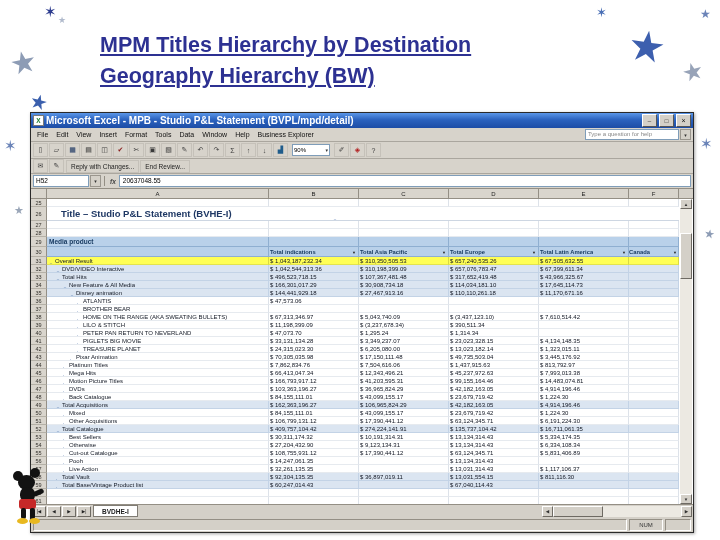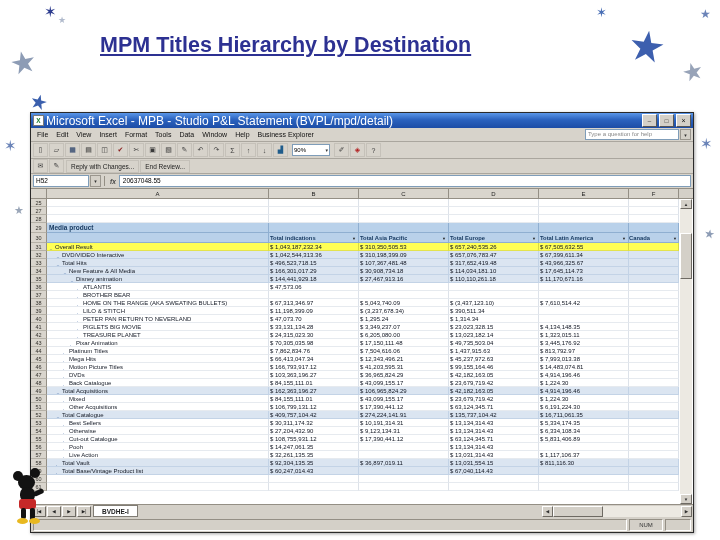--- a/index.html
+++ b/index.html
@@ -19,21 +19,21 @@
   
   .xl{position:absolute;left:30px;top:112px;width:662px;height:419px;z-index:2;
       background:#d4d0c8;border:1px solid #2a2a2a;display:flex;flex-direction:column;
       box-shadow:1px 1px 3px rgba(0,0,0,.35);}
 
   .tbar{height:15px;flex:none;display:flex;align-items:center;gap:2px;padding:0 2px;
         background:linear-gradient(180deg,#5a96e8,#2b62be 45%,#1c4da6);}
   .appicon{width:9px;height:9px;background:#fff;border:1px solid #7a7a7a;flex:none;
            display:flex;align-items:center;justify-content:center;}
   .appicon::before{content:"X";font-size:6.5px;font-weight:bold;color:#1b7a2f;}
-  .wtitle{flex:1;font-size:12px;font-weight:normal;color:#fff;overflow:hidden;white-space:nowrap;}
+  .wtitle{flex:1;font-size:10px;font-weight:bold;color:#fff;overflow:hidden;white-space:nowrap;}
   .wbtn{width:13px;height:11px;flex:none;background:#d4d0c8;border:1px solid;
         border-color:#fff #555 #555 #fff;display:flex;align-items:center;justify-content:center;}
   .wbtn::before{font-size:6px;color:#111;}
   .wbtn.min::before{content:"_";margin-top:-4px;}
   .wbtn.max::before{content:"□";}
   .wbtn.cls::before{content:"×";font-size:7px;}
 
   .mbar{height:13px;flex:none;display:flex;align-items:center;background:#d7d3cb;
         border-bottom:1px solid #aaa69e;padding:0 2px;font-size:7px;}
   #menus{display:flex;}
@@ -167,20 +167,21 @@
   <span class="star" style="left:14px;top:205px;font-size:11px;color:#9aa6b8;"></span>
   <span class="sparkle" style="left:596px;top:6px;font-size:13px;color:#4a6fb5;"></span>
   <span class="star" style="left:628px;top:26px;font-size:42px;color:#3d5fae;transform:rotate(8deg);"></span>
   <span class="star" style="left:682px;top:60px;font-size:24px;color:#97a3b8;transform:rotate(-15deg);"></span>
   <span class="star" style="left:700px;top:8px;font-size:12px;color:#6b84b8;"></span>
   <span class="sparkle" style="left:700px;top:136px;font-size:15px;color:#6b84b8;"></span>
   <span class="star" style="left:704px;top:228px;font-size:12px;color:#8d9cb5;transform:rotate(10deg);"></span>
 
   <div class="title">
     <span>MPM Titles Hierarchy by Destination</span>
+    <span>Geography Hierarchy (BW)</span>
   </div>
 
   <div class="xl">
 
     <div class="tbar">
       <span class="appicon"></span>
       <span class="wtitle">Microsoft Excel - MPB - Studio P&amp;L Statement (BVPL/mpd/detail)</span>
       <span class="wbtn min"></span>
       <span class="wbtn max"></span>
       <span class="wbtn cls"></span>
@@ -269,20 +270,30 @@
         <div id="grid">
             <div class="grow t-blank">
               <span class="rn">25</span>
               <span class="c lc"></span>
               <span class="c vc"></span>
               <span class="c vc"></span>
               <span class="c vc"></span>
               <span class="c vc"></span>
               <span class="c cn"></span>
             </div>
+            <div class="grow t-title">
+              <span class="rn">26</span>
+              <span class="c tc">
+                <span class="sheettitle">Title – Studio P&amp;L Statement (BVHE-I)</span>
+                <span class="filterstack">
+                  <span class="tfil"></span>
+                  <span class="tfil"></span>
+                </span>
+              </span>
+            </div>
             <div class="grow t-blank">
               <span class="rn">27</span>
               <span class="c lc"></span>
               <span class="c vc"></span>
               <span class="c vc"></span>
               <span class="c vc"></span>
               <span class="c vc"></span>
               <span class="c cn"></span>
             </div>
             <div class="grow t-blank">

